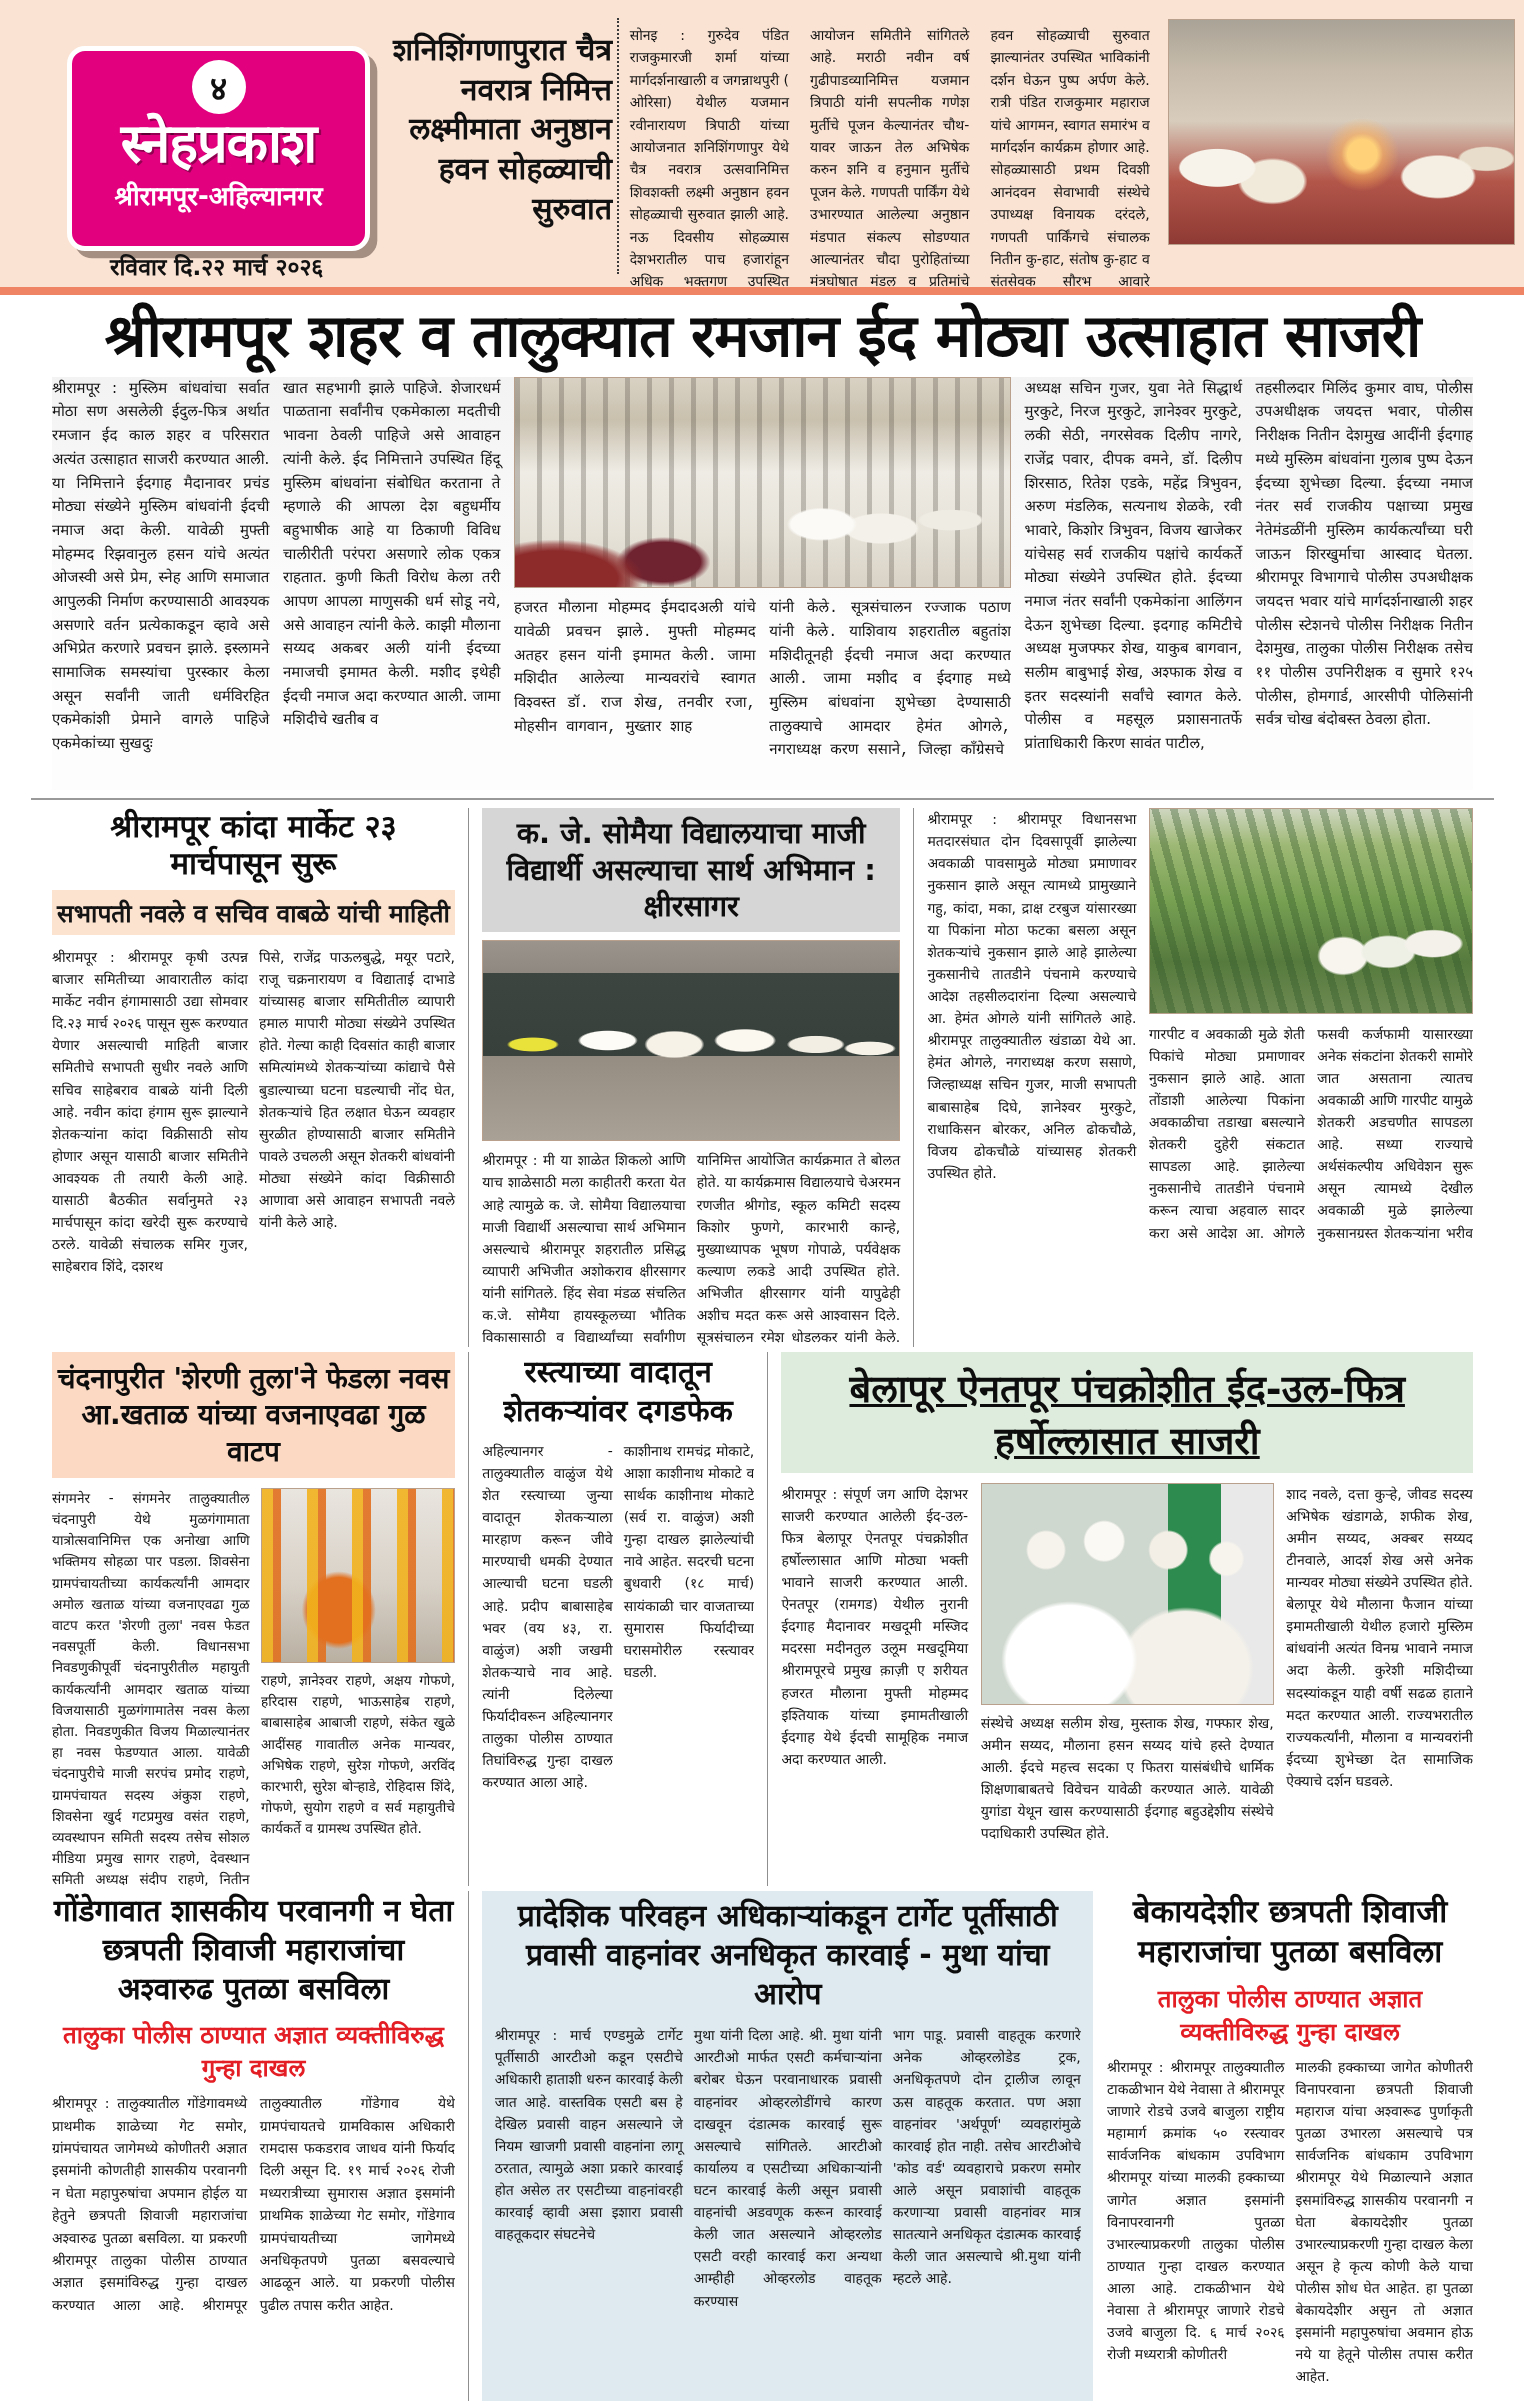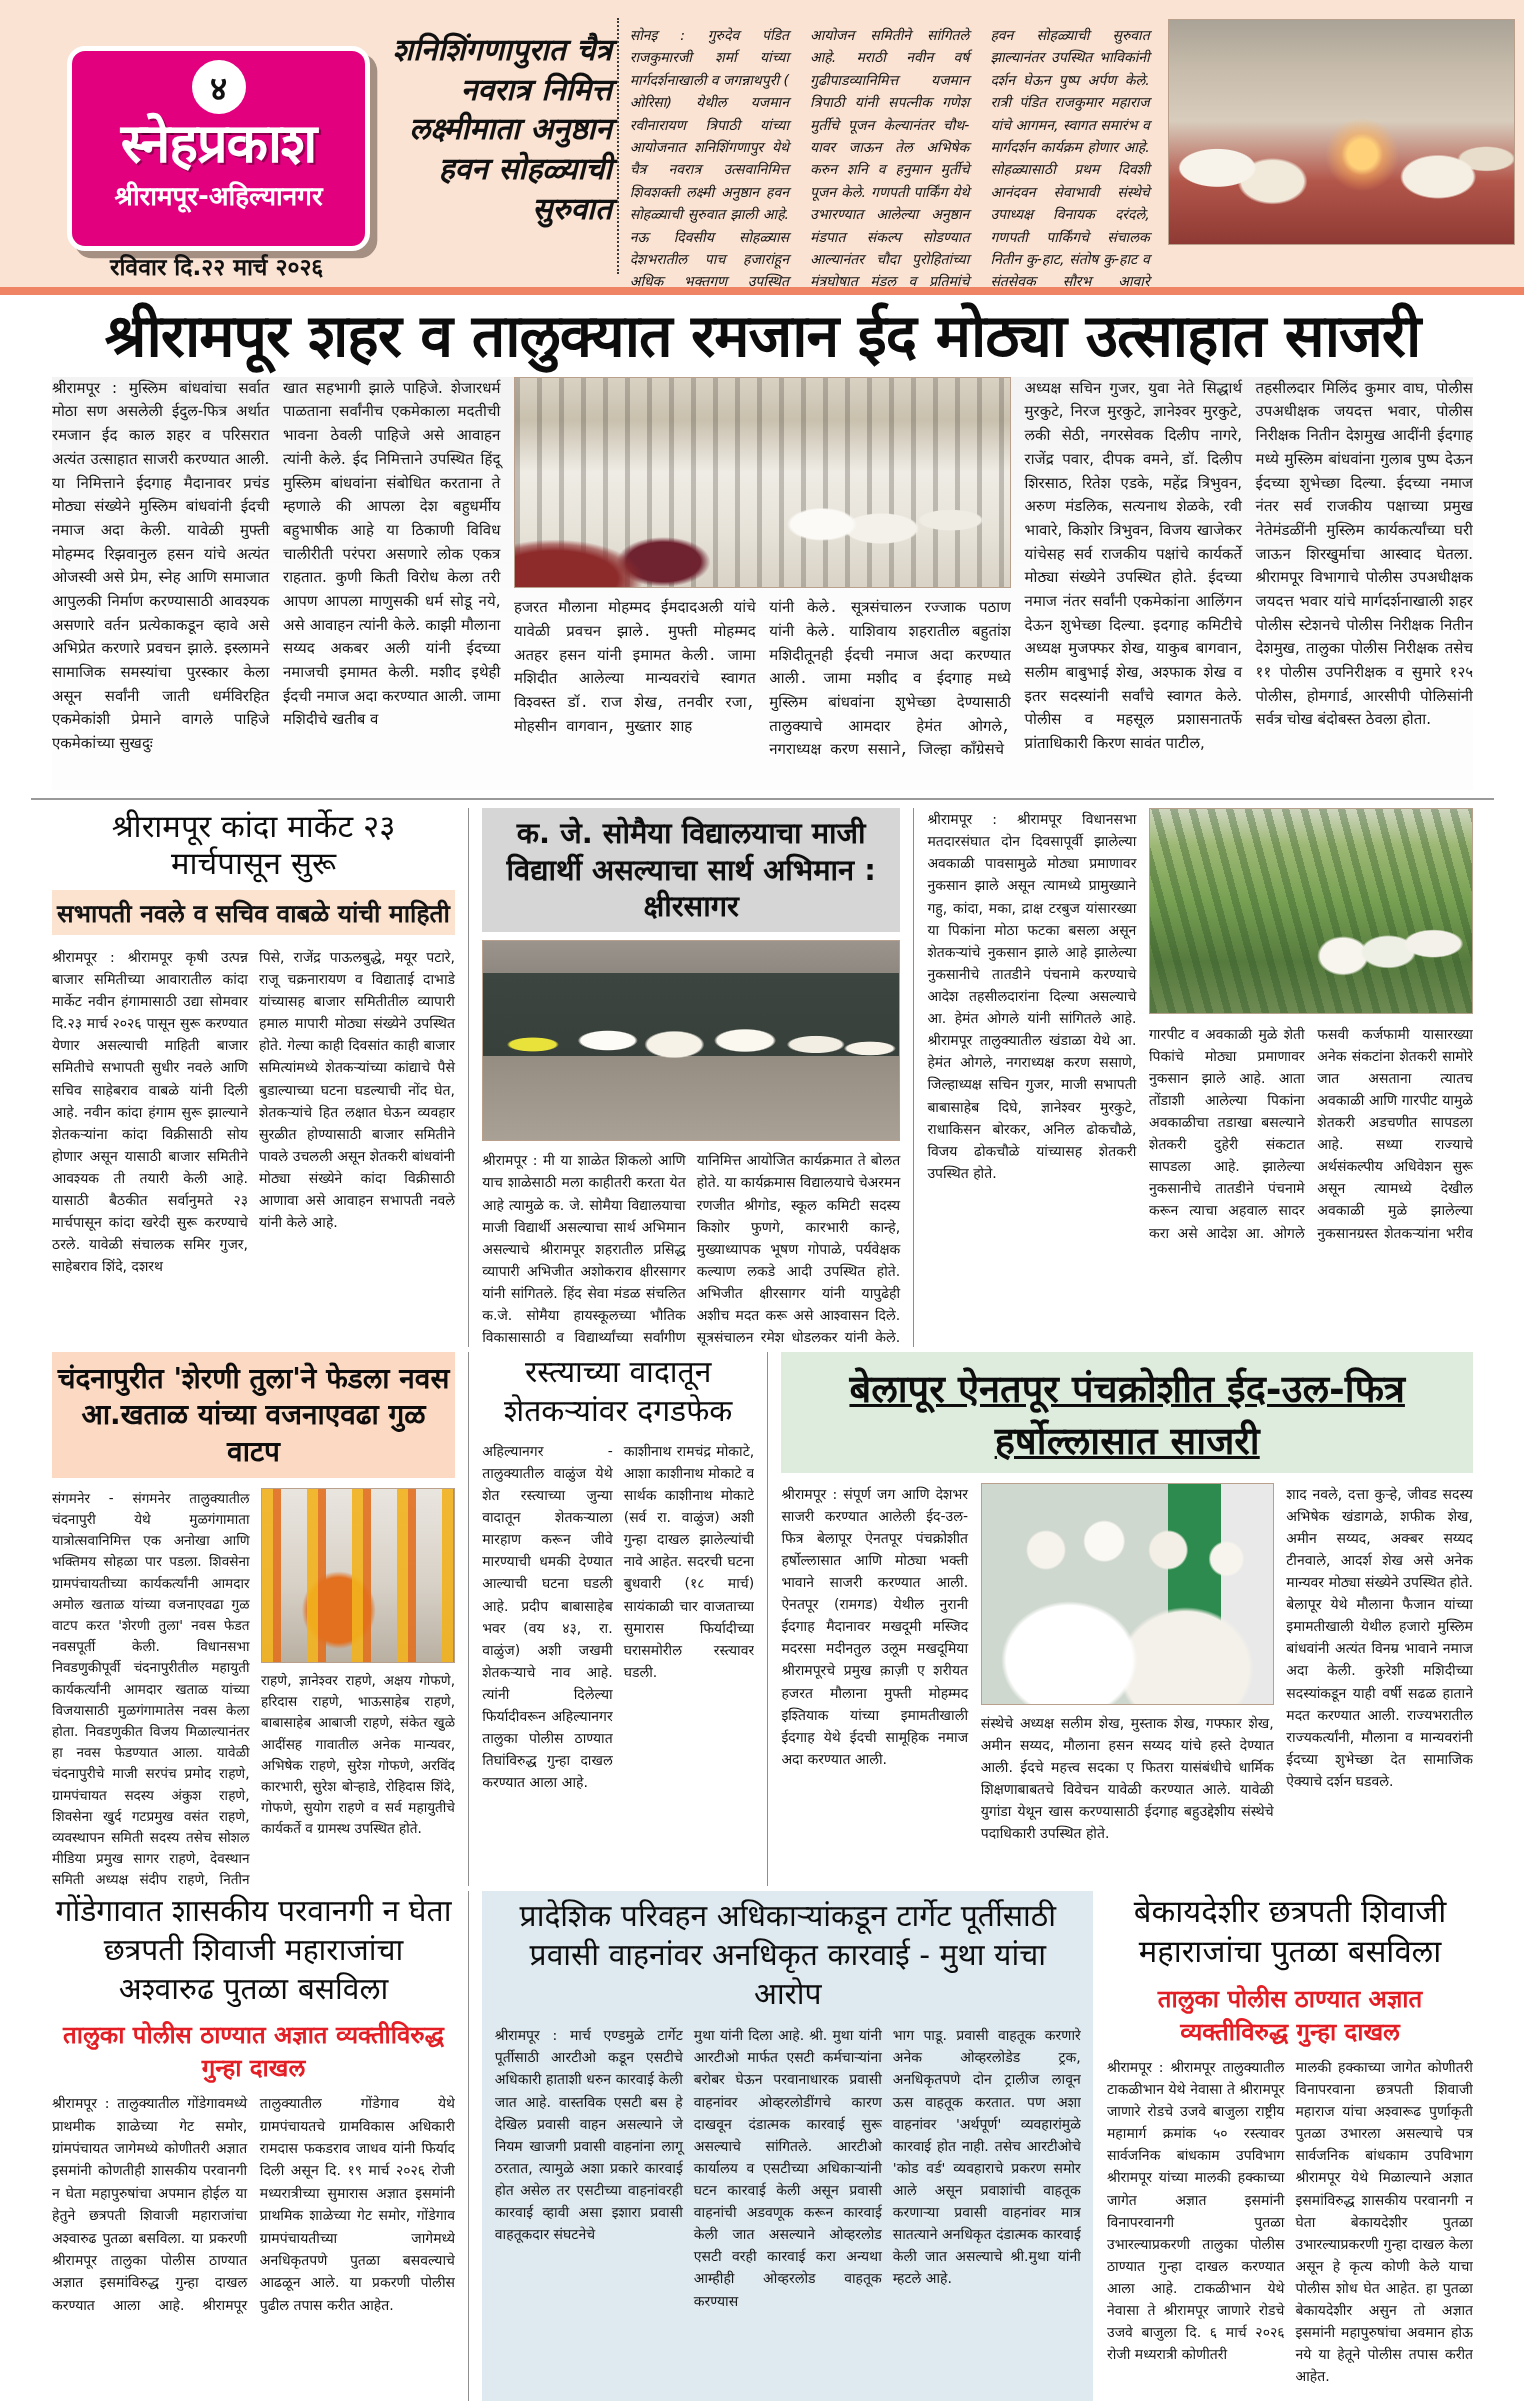--- a/index.html
+++ b/index.html
@@ -27,21 +27,21 @@
     margin:9.4px auto 0;display:flex;align-items:center;justify-content:center;
     font-size:33px;font-weight:700;color:#111;
   }
   .paper-title{
     font-size:54px;font-weight:900;color:#ffffff;line-height:1.05;
     text-shadow:2.1px 2.1px 0 rgba(0,0,0,.35);letter-spacing:-1px;margin-top:2.1px;
   }
   .paper-subtitle{font-size:26px;font-weight:700;color:#ffffff;margin-top:4.2px;}
   .issue-date{position:absolute;left:110px;top:250px;font-size:23px;font-weight:700;color:#111;}
 
-  .top-article{position:absolute;left:366px;top:15.7px;right:10.5px;bottom:10.5px;display:flex;font-style:italic;}
+  .top-article{position:absolute;left:366px;top:15.7px;right:10.5px;bottom:10.5px;display:flex;}
   .top-headline{
     flex:0 0 246px;margin:14.6px 5.2px 0 0;font-size:30px;line-height:1.32;font-weight:800;
     text-align:right;color:#111;
   }
   .top-cols{flex:1;display:flex;margin-top:8.4px;}
   .tcol{
     flex:1;margin:0;padding:0 10.5px;font-size:14px;line-height:1.6;text-align:justify;
   }
   .orn-sep{border-left:2.6px dotted #3a3a3a;margin:2.1px 0;}
   .photo{position:relative;overflow:hidden;border:0.5px solid #b9a08c;}
@@ -80,21 +80,21 @@
       linear-gradient(180deg,#d9d2c4 0%,#c9c0ae 20%,#efece5 45%,#e6e2d8 75%,#d9d2c6 100%);
   }
   .lead-caption{display:flex;gap:13.6px;margin-top:9.4px;flex:1;overflow:hidden;}
   .lead-caption p{flex:1;margin:0;font-size:15px;line-height:1.58;text-align:justify;font-family:Liberation Mono, monospace;}
 
   .thin-rule{height:1.6px;background:#9a9a9a;margin:8.4px 31px;}
 
   
   .row{display:flex;gap:13.6px;padding:0 52px;}
   .art{overflow:hidden;}
-  .art h2{margin:0;font-weight:400;color:#0d0d0d;}
+  .art h2{margin:0;font-weight:700;color:#0d0d0d;}
   .band{display:block;text-align:center;}
   .subhead-red{color:#e31e24;font-weight:800;text-align:center;}
   .cols{display:flex;gap:11px;}
   .cols p{flex:1;margin:0;font-size:14px;line-height:1.58;text-align:justify;}
   .vsep{border-right:1px solid #8f8f8f;}
 
   .row2{height:539px;margin-top:3.1px;}
   .onion{flex:0 0 403px;padding-right:12.6px;}
   .onion h2{font-size:31px;text-align:center;line-height:1.2;}
   .onion .band{background:#fbe3d0;font-size:24.6px;font-weight:800;padding:6.3px 0;margin:7.3px 0 10.5px;}

